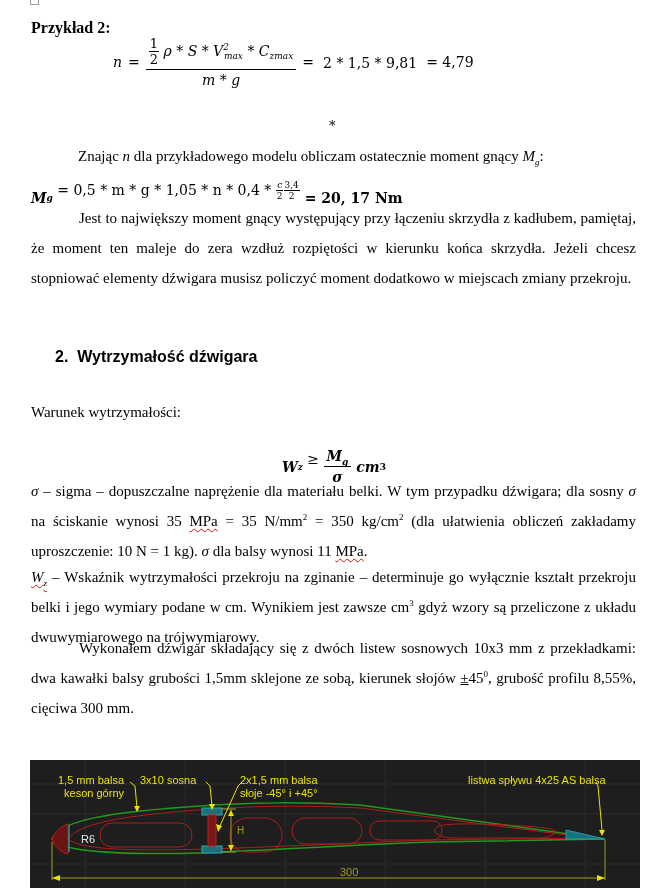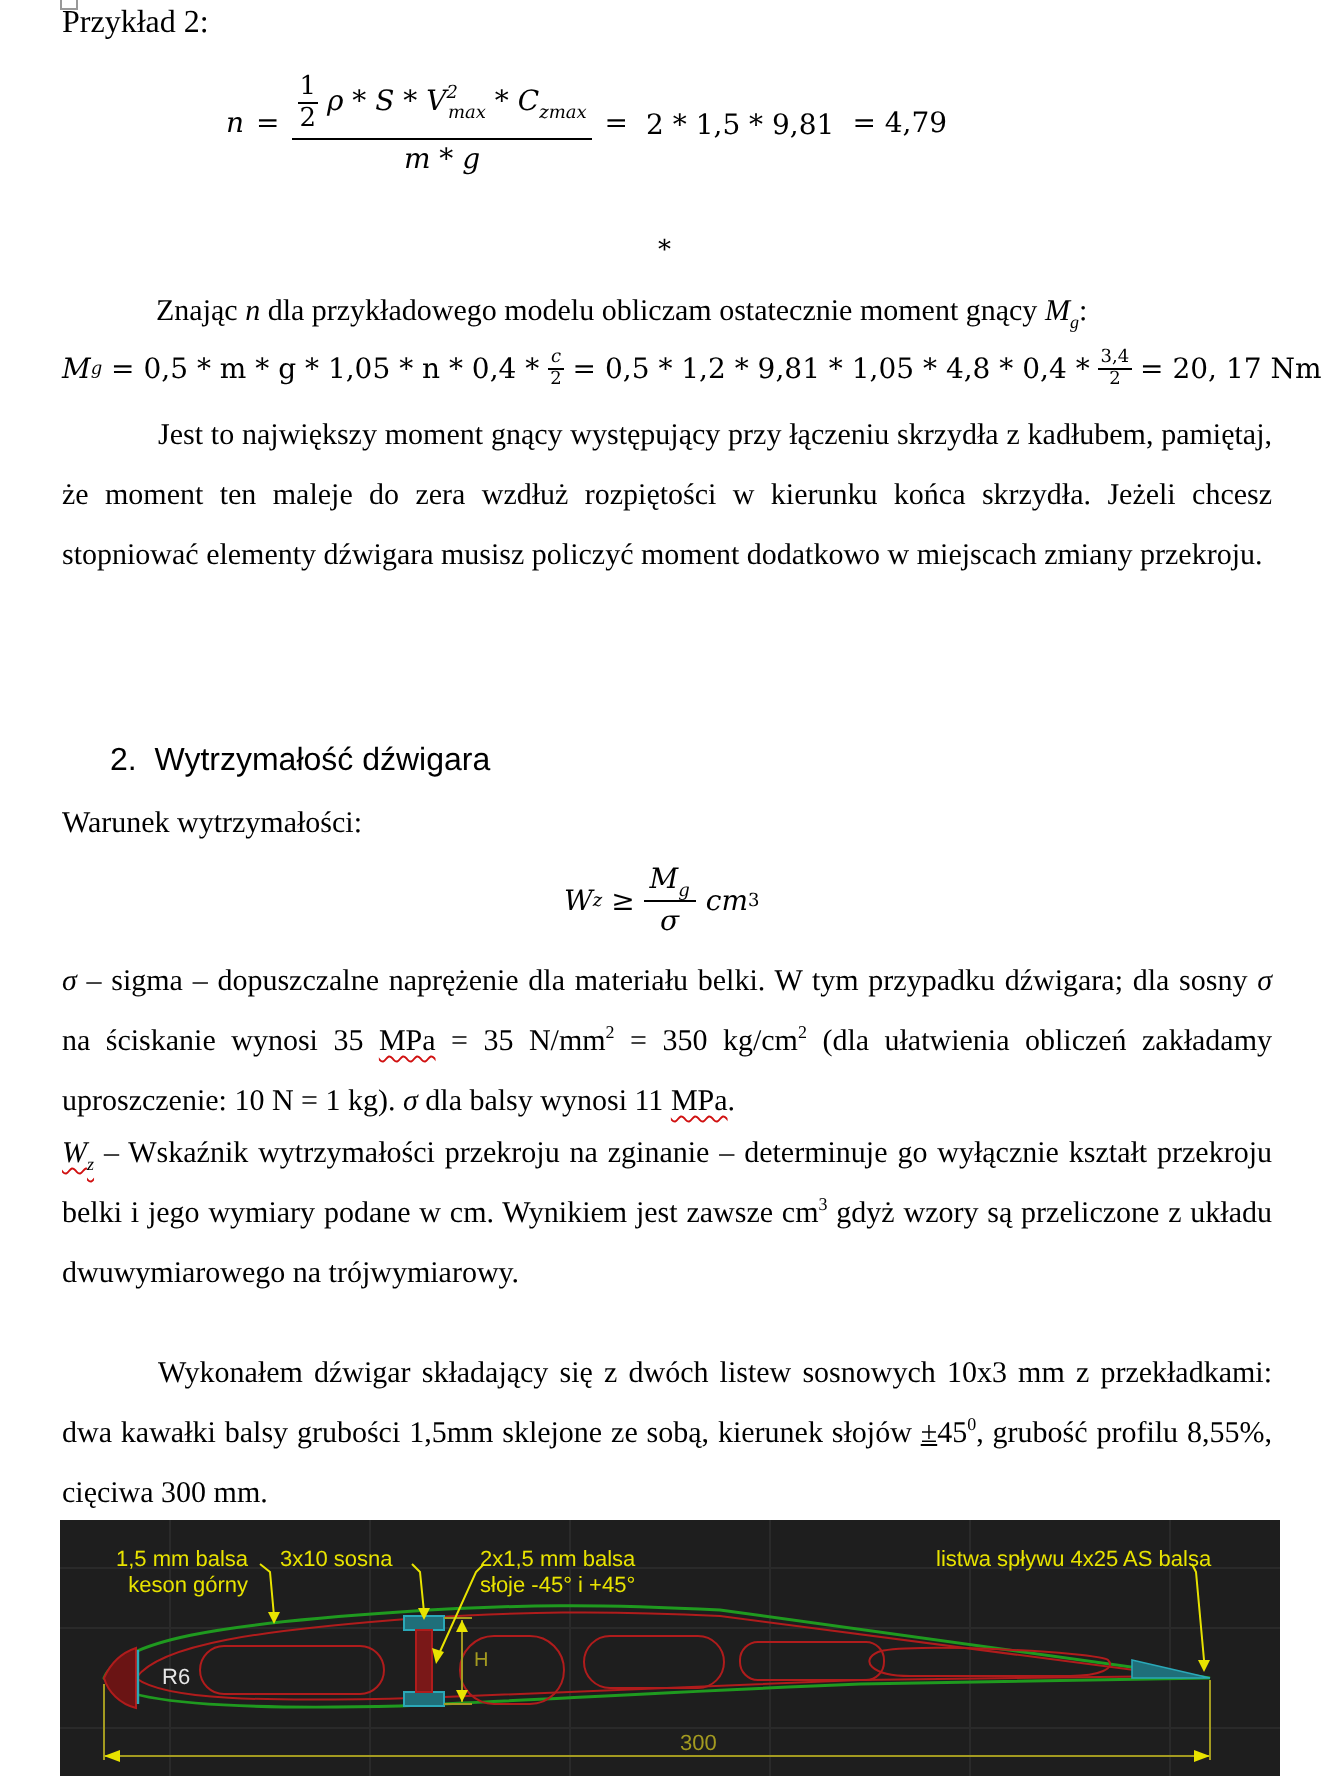--- a/index.html
+++ b/index.html
@@ -2,32 +2,32 @@
 <html><head>
 <meta charset="utf-8">
 <style>
   html, body { margin: 0; padding: 0; background: #ffffff; }
   body { width: 672px; height: 888px; position: relative; overflow: hidden;
          font-family: "Liberation Serif", "DejaVu Serif", serif; color: #000; }
   .abs { position: absolute; }
   .serif { font-family: "Liberation Serif", serif; font-size: 15px; }
   .math { font-family: "DejaVu Serif", "Liberation Serif", serif; font-size: 14px; }
   .mi { font-style: italic; }
-  .bold { font-weight: normal; }
+  .bold { font-weight: bold; margin-top: 16px; }
   .frac { display: inline-flex; flex-direction: column; align-items: center; vertical-align: middle; }
   .frac .num { padding: 0 3px 2px; border-bottom: 1px solid #000; white-space: nowrap; }
   .frac .den { padding: 2px 3px 0; white-space: nowrap; }
   .frac.small { font-size: 9px; }
   .frac.small .num { padding: 0 1px 0; }
   .frac.small .den { padding: 0 1px; }
   .para { text-align: justify; line-height: 30px; }
   sup { font-size: 9px; vertical-align: super; line-height: 0; }
   sub { font-size: 9px; vertical-align: sub; line-height: 0; }
   .squig { text-decoration: underline wavy #d01010; text-decoration-thickness: 1px; text-underline-offset: 2px; }
-  .heading { font-family: "Liberation Sans", sans-serif; font-weight: normal; font-size: 16px; margin-top: 24px; }
+  .heading { font-family: "Liberation Sans", sans-serif; font-weight: bold; font-size: 16px; }
   .diagram { position: absolute; left: 30px; top: 760px; width: 610px; height: 128px; background: #1e1e1e; }
   .dlabel { position: absolute; font-family: "Liberation Sans", sans-serif; font-size: 11px; color: #e8e300; line-height: 13px; white-space: nowrap; }
   .anchor-mark { position:absolute; left:30px; top:0px; width:7px; height:4px; border:1px solid #999; border-top:none; }
 </style>
 </head>
 <body>
 
 <div class="anchor-mark"></div>
 
 <div class="abs serif bold" style="left:31px; top:3px; font-size:16px;">Przykład 2:</div>
@@ -59,21 +59,20 @@
 </div>
 
 <div class="abs math" style="left:31px; top:174px; white-space:nowrap; display:flex; align-items:center; font-size:14px;">
   <span class="mi bold">M</span>
     <sub class="mi bold">g</sub>
   <span style="white-space:pre;"> = 0,5 * m * g * 1,05 * n * 0,4 * </span>
   <span class="frac small">
       <span class="num mi">c</span>
       <span class="den">2</span>
     </span>
-  <span style="white-space:pre;"> = 0,5 * 1,2 * 9,81 * 1,05 * 4,8 * 0,4 * </span>
   <span class="frac small">
       <span class="num">3,4</span>
       <span class="den">2</span>
     </span>
   <span class="bold" style="white-space:pre;"> = 20, 17 Nm</span>
 </div>
 
 <div class="abs serif para" style="left:31px; top:203px; width:605px; text-indent:48px;">Jest to największy moment gnący występujący przy łączeniu skrzydła z kadłubem, pamiętaj, że moment ten maleje do zera wzdłuż rozpiętości w kierunku końca skrzydła. Jeżeli chcesz stopniować elementy dźwigara musisz policzyć moment dodatkowo w miejscach zmiany przekroju.</div>
 
 <div class="abs heading" style="left:55px; top:348px; white-space:nowrap;">
@@ -95,21 +94,21 @@
 </div>
 
 <div class="abs serif para" style="left:31px; top:476px; width:605px;">
   <span class="mi">σ</span><span> – sigma – dopuszczalne naprężenie dla materiału belki. W tym przypadku dźwigara; dla sosny </span><span class="mi">σ</span><span style="white-space:pre-wrap;">  na ściskanie wynosi 35 </span><span class="squig">MPa</span><span> = 35 N/mm</span><sup>2</sup><span> = 350 kg/cm</span><sup>2</sup><span> (dla ułatwienia obliczeń zakładamy uproszczenie: 10 N = 1 kg). </span><span class="mi">σ</span><span> dla balsy wynosi 11 </span><span class="squig">MPa</span><span>.</span>
 </div>
 
 <div class="abs serif para" style="left:31px; top:562px; width:605px;">
   <span class="mi squig">W</span><sub class="mi squig">z</sub><span> – Wskaźnik wytrzymałości przekroju na zginanie – determinuje go wyłącznie kształt przekroju belki i jego wymiary podane w cm. Wynikiem jest zawsze cm</span><sup>3</sup><span> gdyż wzory są przeliczone z układu dwuwymiarowego na trójwymiarowy.</span>
 </div>
 
-<div class="abs serif para" style="left:31px; top:672px; width:605px; text-indent:48px;">
+<div class="abs serif para" style="left:31px; top:633px; width:605px; text-indent:48px;">
   <span>Wykonałem dźwigar składający się z dwóch listew sosnowych 10x3 mm z przekładkami: dwa kawałki balsy grubości 1,5mm sklejone ze sobą, kierunek słojów </span><span style="text-decoration:underline;">±</span><span>45</span><sup>0</sup><span>, grubość profilu 8,55%, cięciwa 300  mm.</span>
 </div>
 
 <div class="diagram">
   <svg width="610" height="128" viewBox="0 0 610 128">
 
     <g stroke="#2a2a2a" stroke-width="1">
       <line x1="0" y1="24" x2="610" y2="24"></line>
         <line x1="0" y1="54" x2="610" y2="54"></line>
         <line x1="0" y1="104" x2="610" y2="104"></line>

